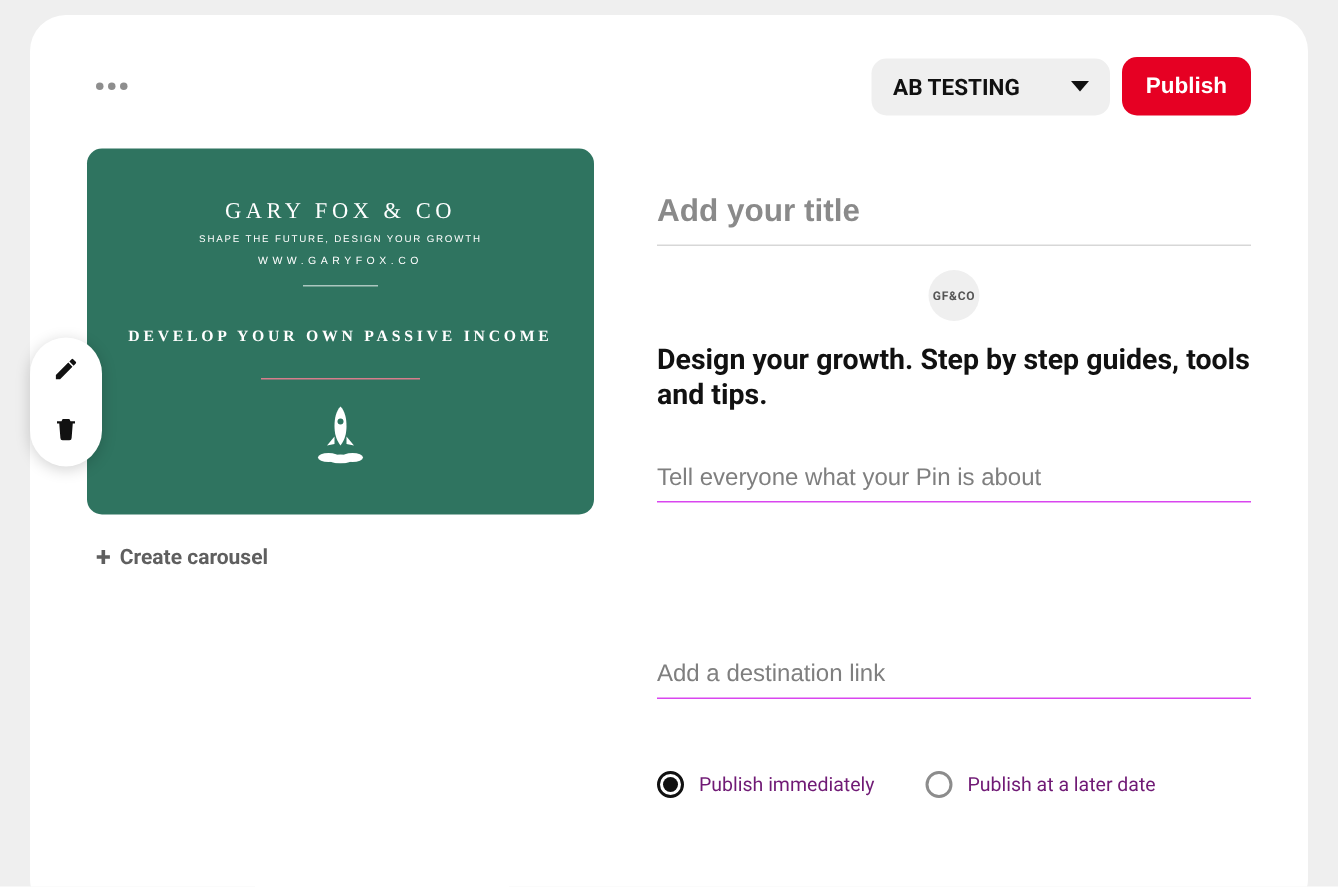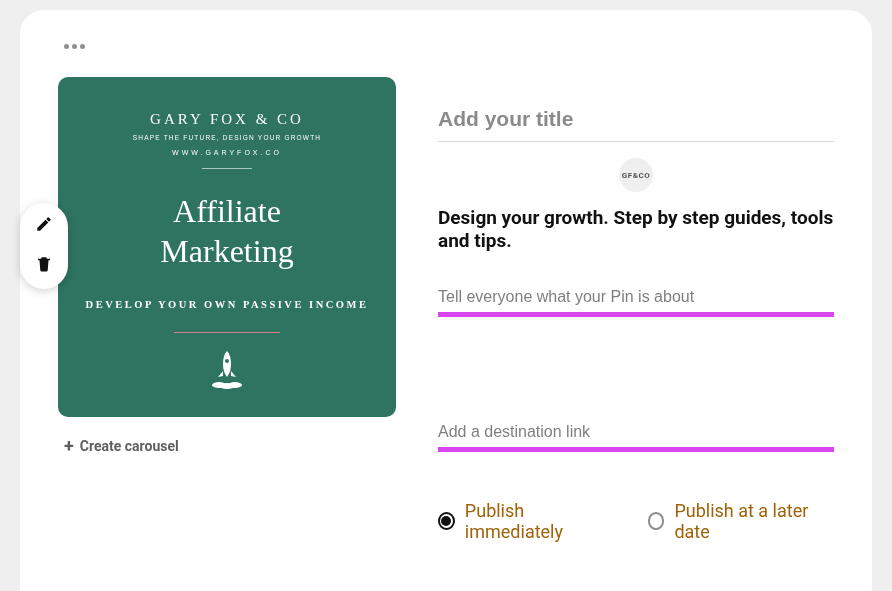--- a/index.html
+++ b/index.html
@@ -61,21 +61,21 @@
     cursor: pointer;
   }
   .content {
     display: flex;
     gap: 42px;
     position: relative;
   }
   .left-col { width: 338px; flex-shrink: 0; position: relative; }
   .pin-image {
     width: 338px;
-    height: 340px;
+    height: 244px;
     background: #2f7460;
     border-radius: 10px;
     color: #fff;
     display: flex;
     flex-direction: column;
     align-items: center;
     padding-top: 34px;
     font-family: Georgia, 'Times New Roman', serif;
     position: relative;
     overflow: hidden;
@@ -158,21 +158,21 @@
   }
   .avatar {
     width: 34px; height: 34px; border-radius: 50%;
     background: #efefef; display:flex; align-items:center; justify-content:center;
     font-size: 8px; font-weight:700; color:#555; letter-spacing:0.5px;
   }
   .author-text { font-size: 19px; font-weight: 700; color: #111; }
   .desc-input, .link-input {
     width: 100%;
     border: none;
-    border-bottom: 5px solid #d946ef;
+    border-bottom: 1px solid #d946ef;
     font-size: 16px;
     color: #111;
     padding: 6px 0 6px 0;
     outline: none;
     margin-top: 30px;
   }
   .desc-input::placeholder, .link-input::placeholder { color: #7f7f7f; }
   .link-input { margin-top: 100px; }
 
   .radio-row {
@@ -181,33 +181,40 @@
     margin-top: 48px;
     align-items: center;
   }
   .radio-item { display:flex; align-items:center; gap:10px; cursor:pointer; }
   .radio-outer {
     width: 18px; height: 18px; border: 2px solid #111; border-radius: 50%;
     display:flex; align-items:center; justify-content:center;
   }
   .radio-item.unselected .radio-outer { border-color: #8c8c8c; }
   .radio-inner { width: 10px; height: 10px; background: #111; border-radius: 50%; }
-  .radio-label { font-size: 18px; color:#a16207; }
+  .radio-label { font-size: 13px; color:#701a75; }
 </style>
 </head>
 <body>
 
 <div class="card">
 
   <div class="topbar">
     <div class="more-dots">
       <span></span>
         <span></span>
         <span></span>
     </div>
+    <div class="top-right">
+      <div class="board-select">
+        <span class="label">AB TESTING</span>
+        <span class="chevron"></span>
+      </div>
+      <button class="publish-btn">Publish</button>
+    </div>
   </div>
 
   <div class="content">
 
     <div class="left-col">
 
       <div class="side-tools">
         <div class="tool">
           <svg width="18" height="18" viewBox="0 0 24 24">
               <path fill="#111" d="M3 17.25V21h3.75l11-11-3.75-3.75-11 11zM20.7 7.04a1 1 0 0 0 0-1.41l-2.34-2.34a1 1 0 0 0-1.41 0L15 5.25 18.75 9l1.95-1.96z"></path>
@@ -218,24 +225,20 @@
               <path fill="#111" d="M6 7h12l-1 13a2 2 0 0 1-2 2H9a2 2 0 0 1-2-2L6 7zm3-4h6l1 2h4v2H4V5h4l1-2z"></path>
             </svg>
         </div>
       </div>
 
       <div class="pin-image">
         <div class="brand">GARY FOX &amp; CO</div>
         <div class="tagline">SHAPE THE FUTURE, DESIGN YOUR GROWTH</div>
         <div class="url">WWW.GARYFOX.CO</div>
         <div class="rule"></div>
-        <div class="headline">
-          <div>Affiliate</div>
-          <div>Marketing</div>
-        </div>
         <div class="sub">DEVELOP YOUR OWN PASSIVE INCOME</div>
         <div class="pinkline"></div>
         <div class="rocket">
           <svg width="60" height="40" viewBox="0 0 60 40">
             <g fill="#fff">
               <path d="M30 2c3 3 4 8 4 13 0 5-1 9-4 13-3-4-4-8-4-13 0-5 1-10 4-13z"></path>
               <circle cx="30" cy="12" r="2" fill="#2f7460"></circle>
               <path d="M26 22l-5 6 5-1zM34 22l5 6-5-1z"></path>
               <ellipse cx="22" cy="36" rx="7" ry="3"></ellipse>
               <ellipse cx="38" cy="36" rx="7" ry="3"></ellipse>

